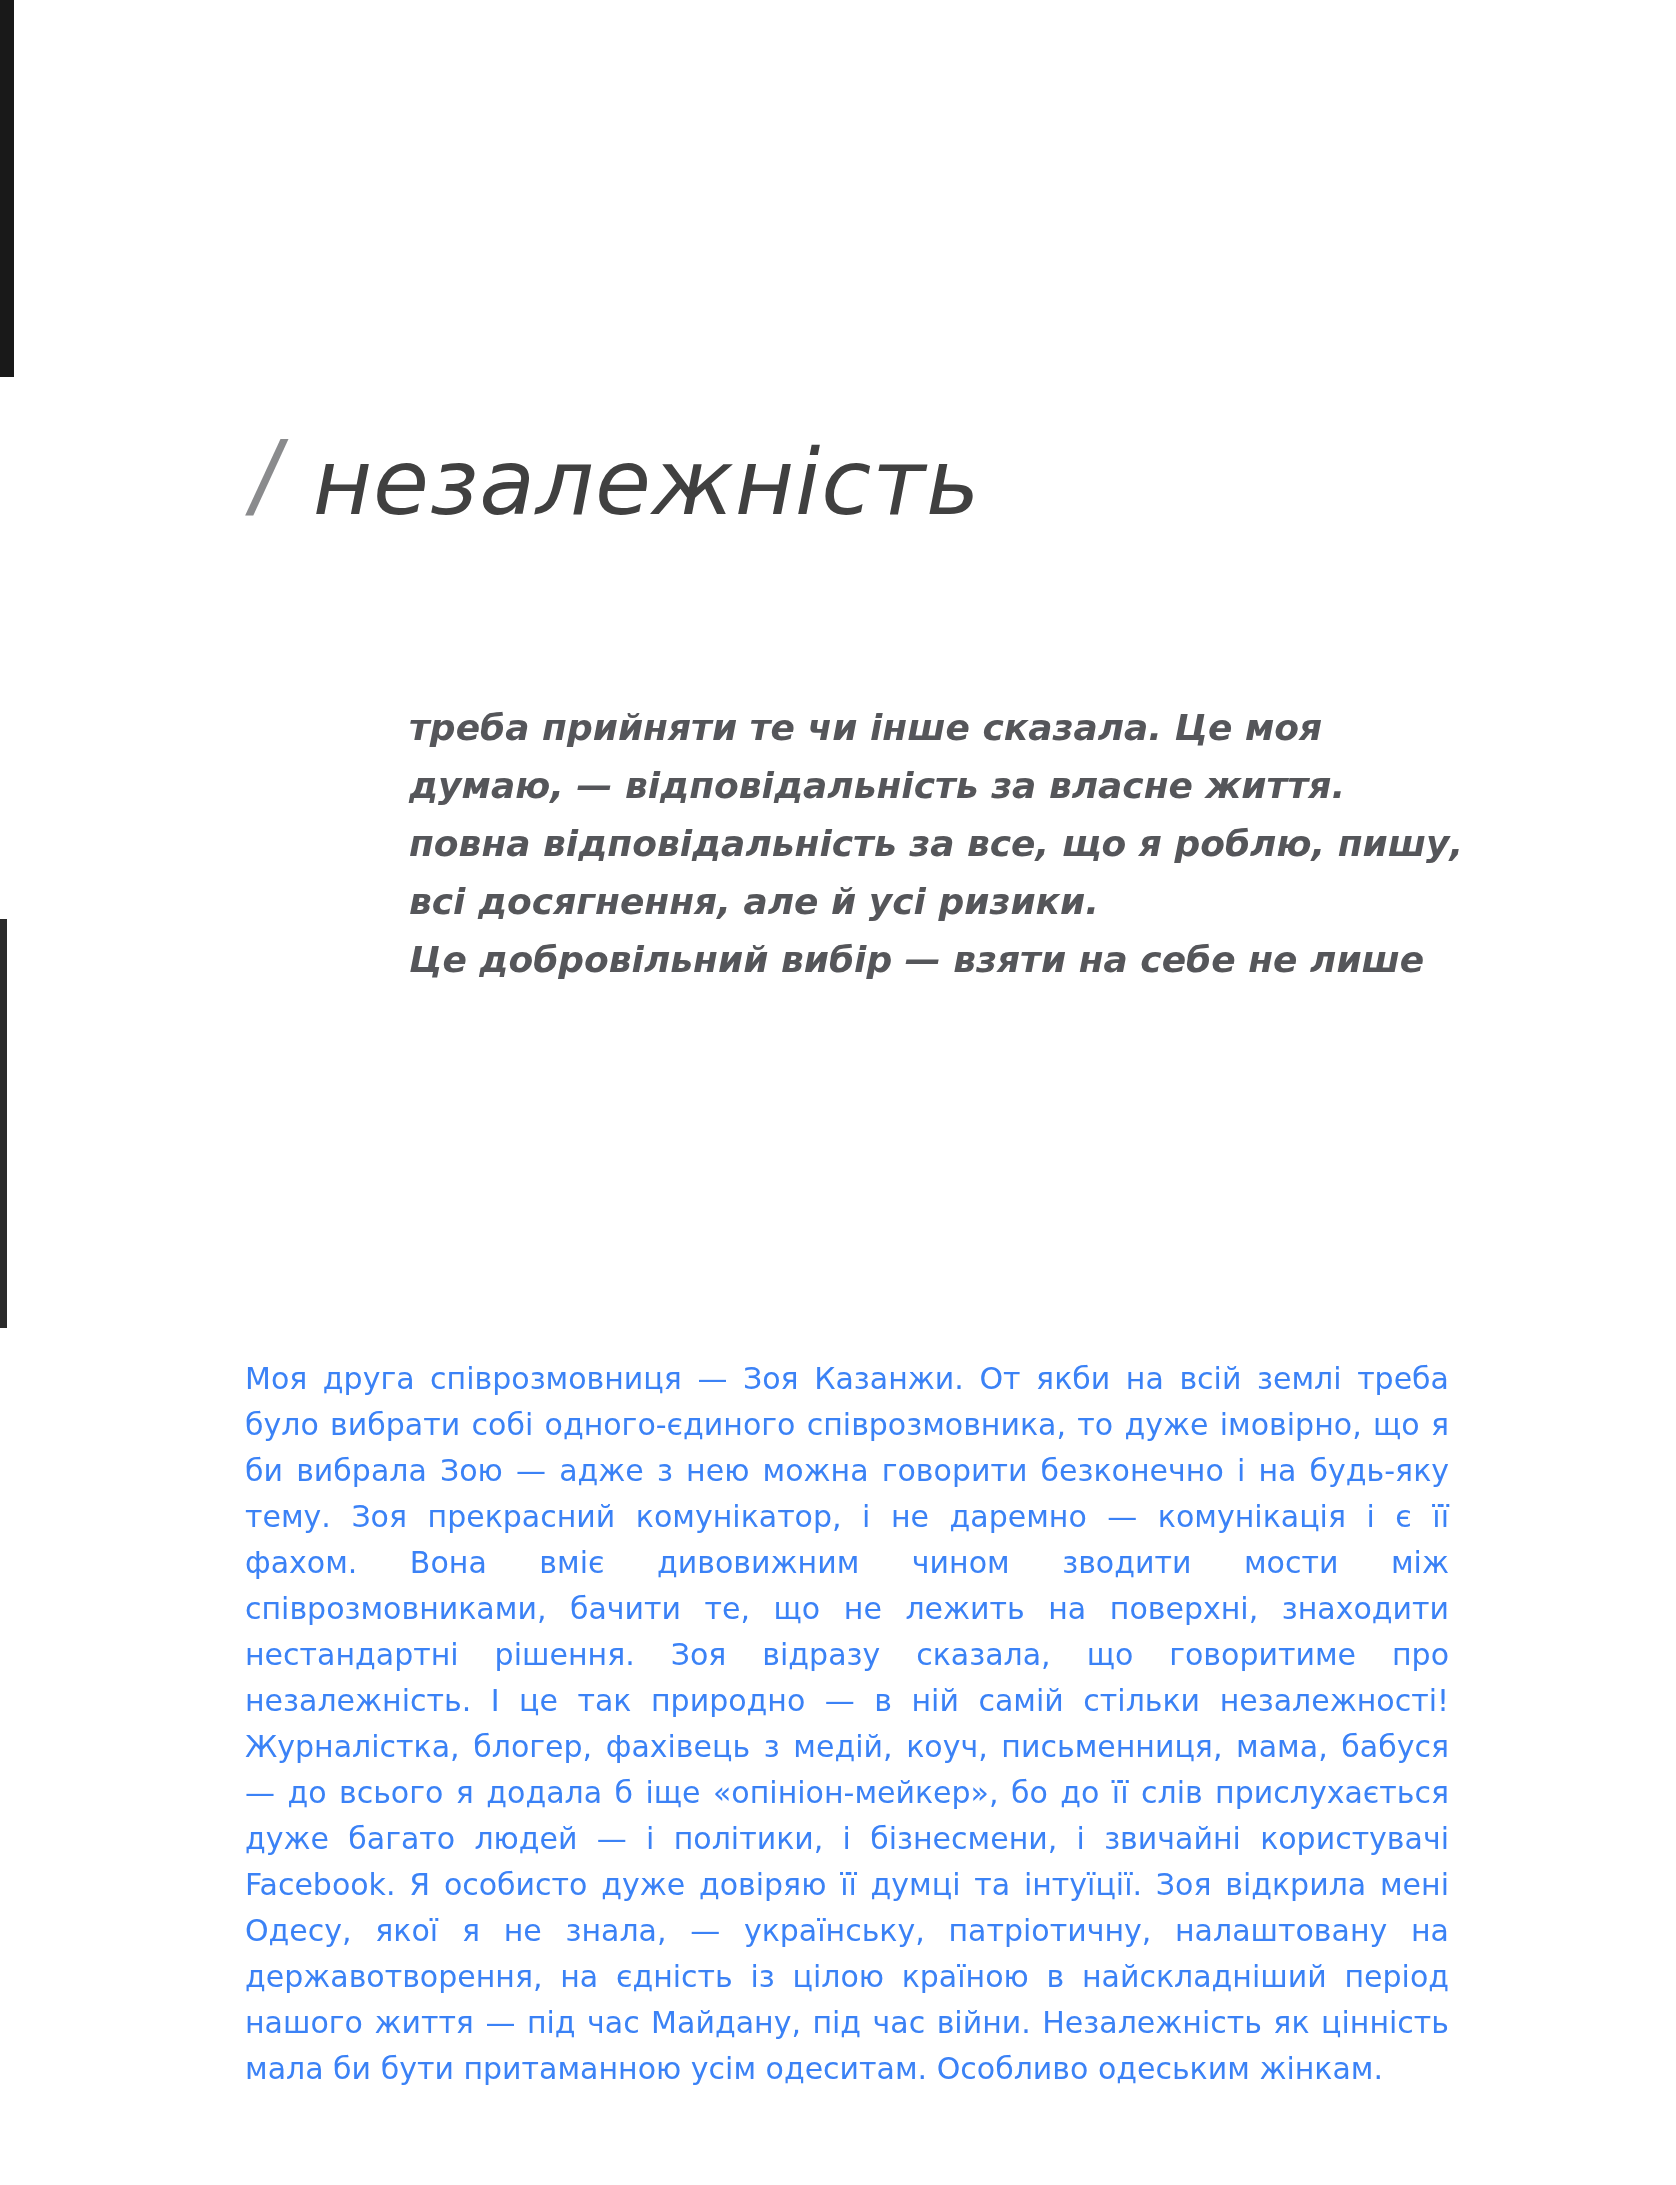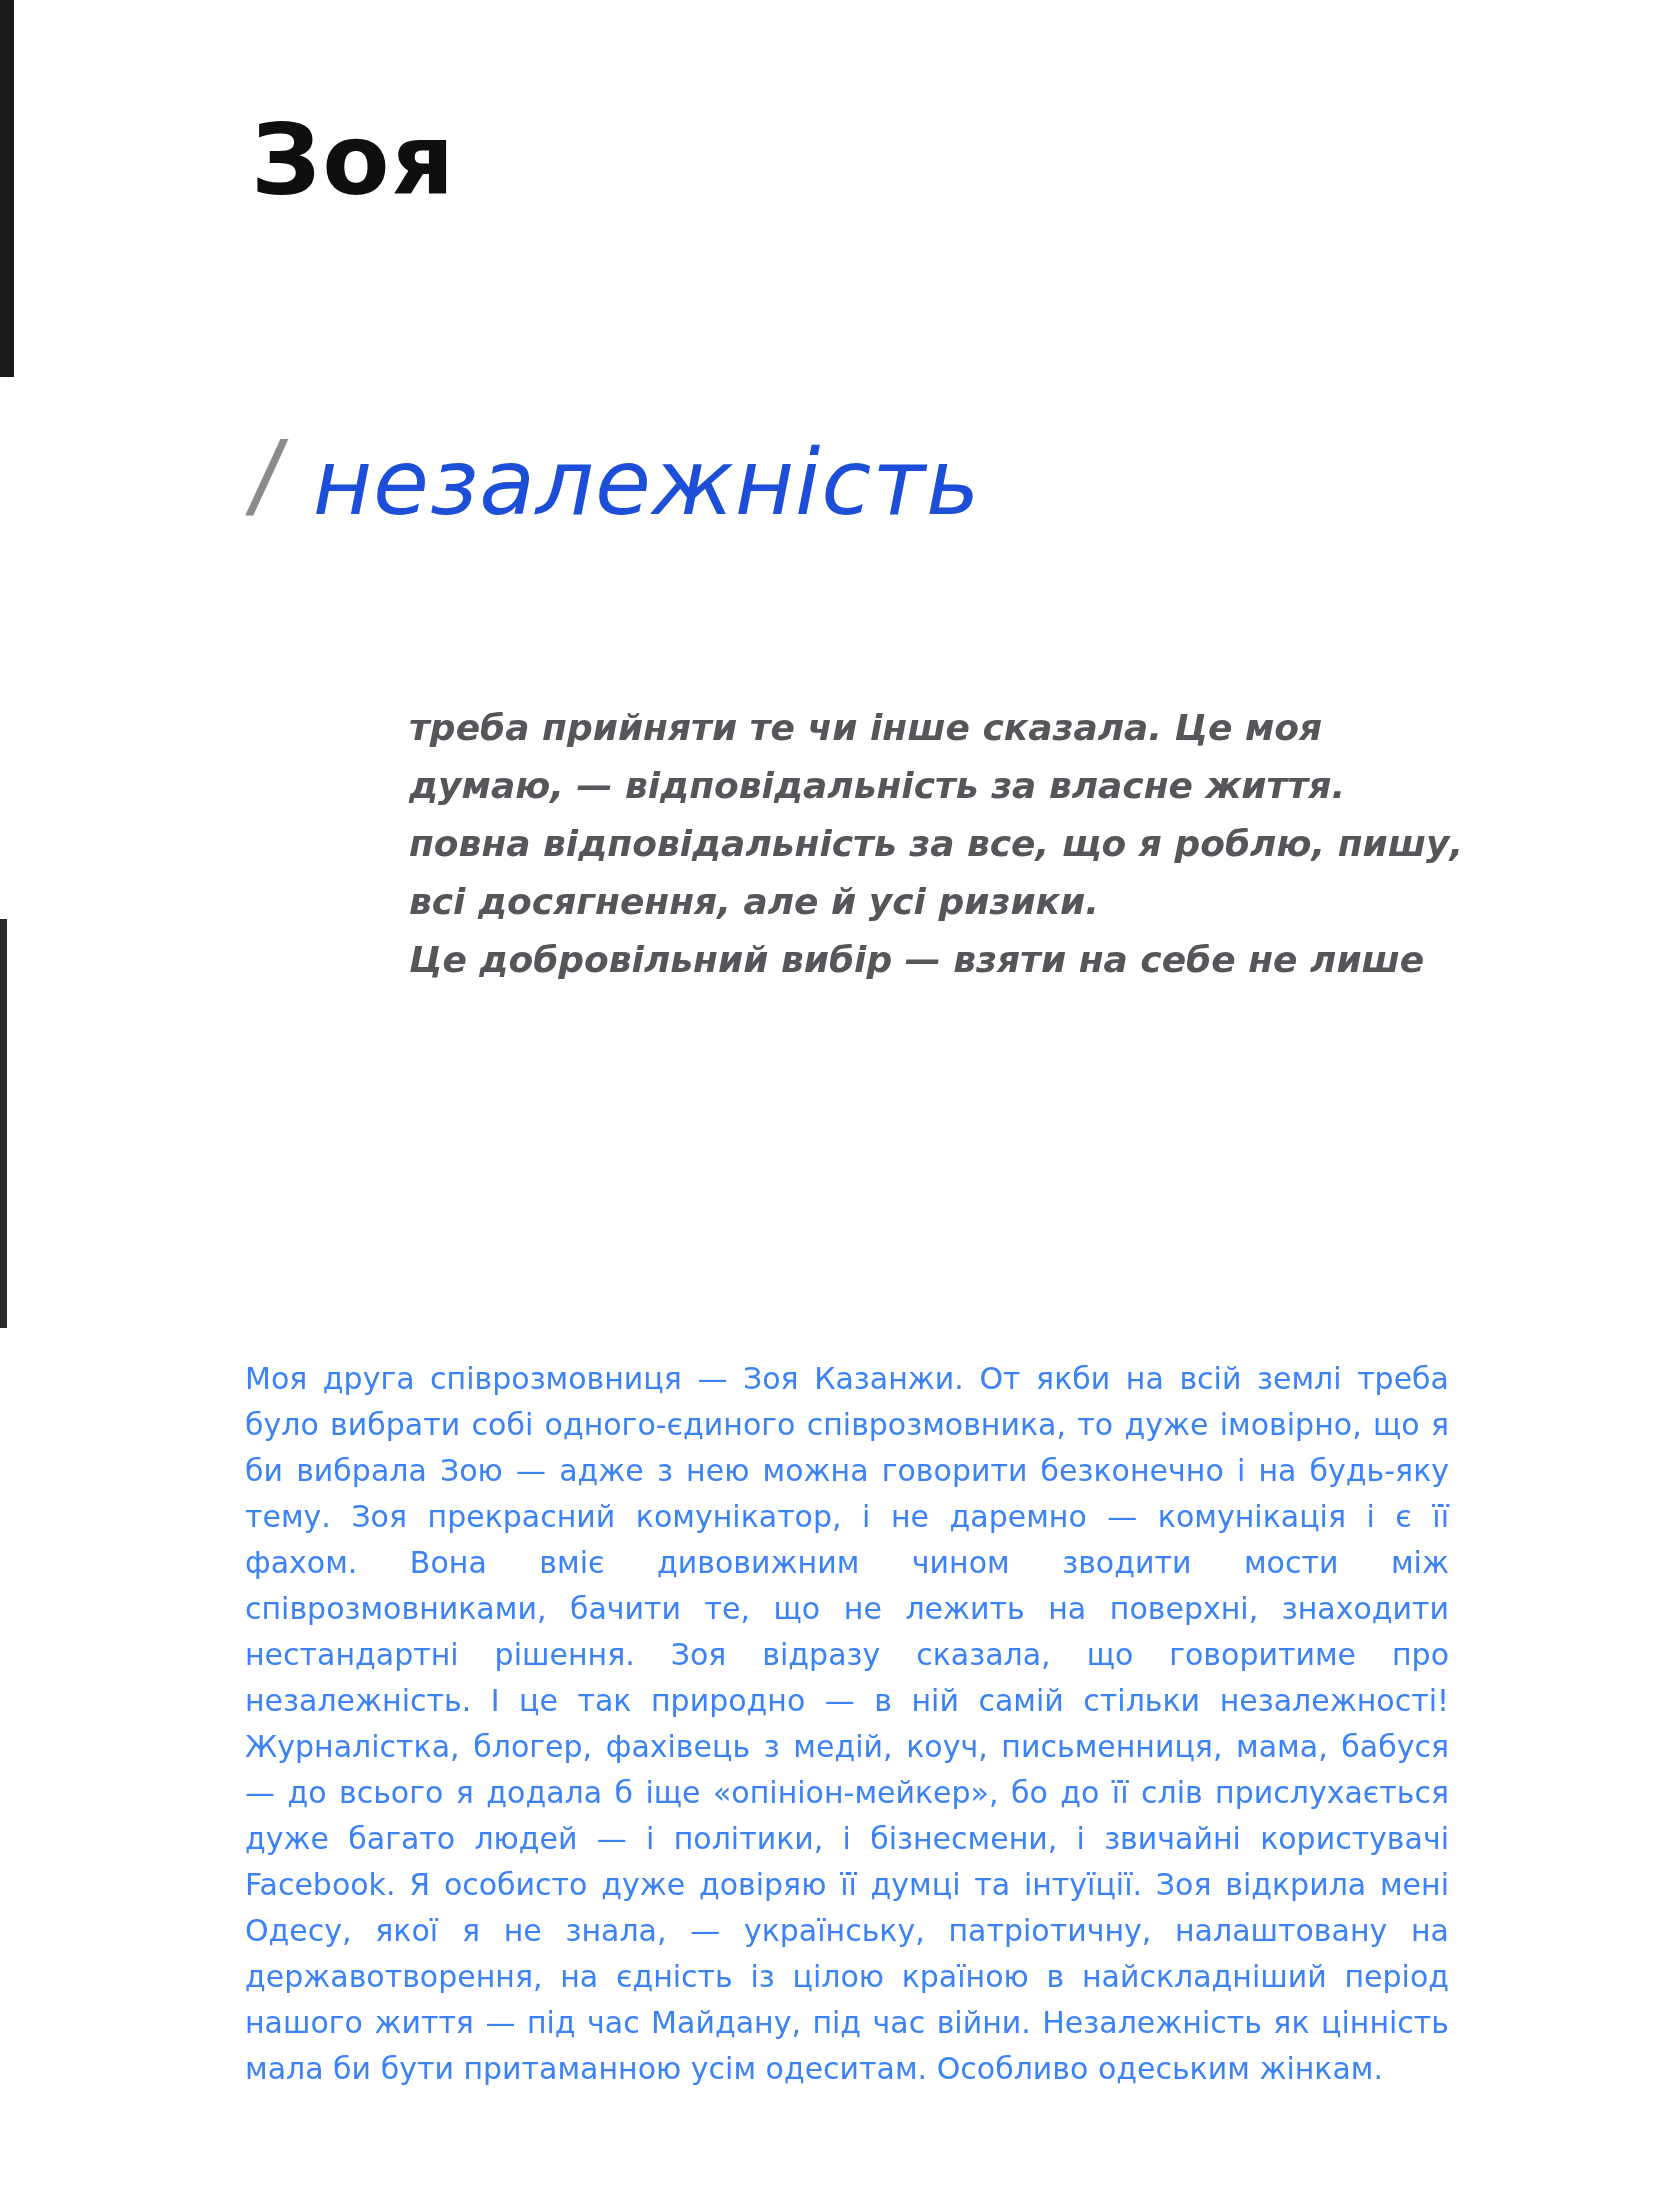--- a/index.html
+++ b/index.html
@@ -58,21 +58,21 @@
     font-size: 103px;
     font-style: italic;
     font-weight: 300;
     color: #8a8b8d;
     line-height: 1.2;
   }
   .topic-word {
     font-size: 91px;
     font-style: italic;
     font-weight: 400;
-    color: #1d4ed8;
+    color: #404040;
     letter-spacing: 0.9px;
     line-height: 1.25;
     font-family: "DejaVu Sans", "Liberation Sans", sans-serif;
   }
 
   
   .quote-block {
     position: absolute;
     left: 409px;
     top: 699px;
@@ -103,21 +103,20 @@
 </style>
 </head>
 <body>
 
 <div class="page">
 
   <div class="scan-strip-top"></div>
   <div class="scan-strip-mid"></div>
 
   <div class="author-block">
-    <div class="author-line">Зоя</div>
   </div>
 
   <div class="topic-block">
     <span class="topic-slash">/</span>
     <span class="topic-word">незалежність</span>
   </div>
 
   <div class="quote-block">
     <div class="quote-line">треба прийняти те чи інше сказала. Це моя</div>
     <div class="quote-line">думаю, — відповідальність за власне життя.</div>

